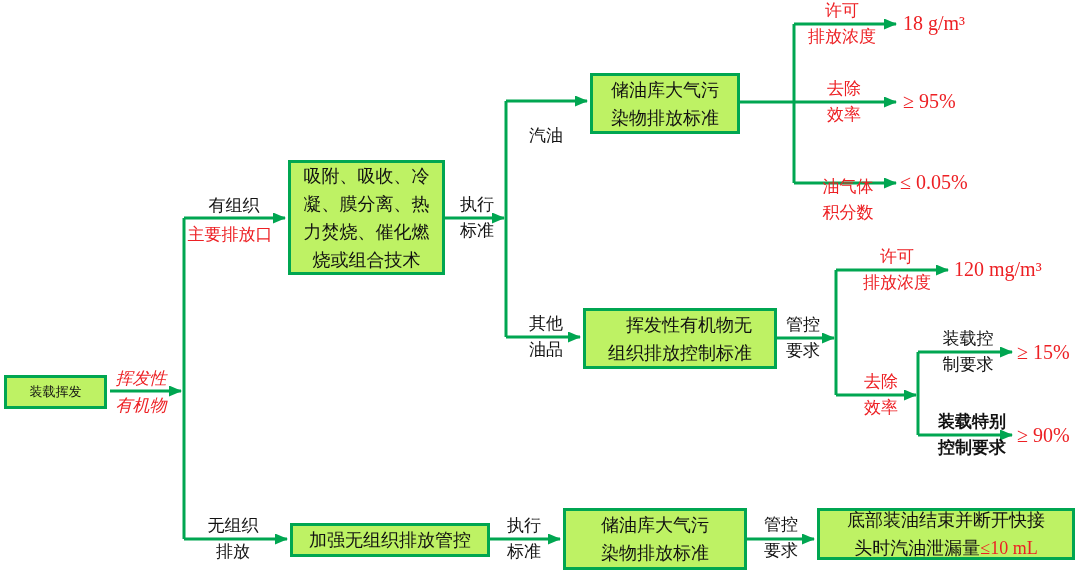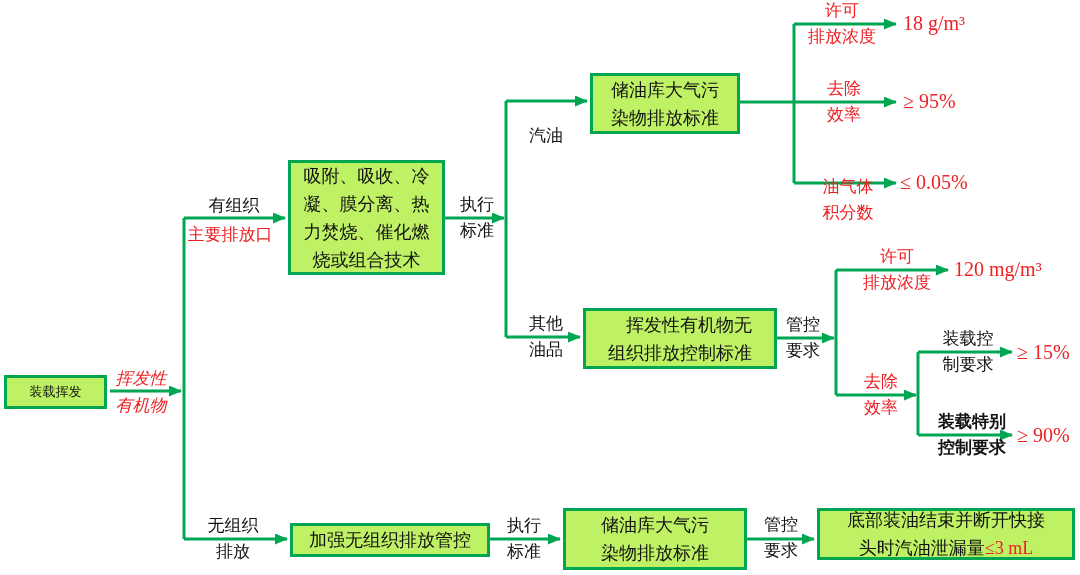--- a/index.html
+++ b/index.html
@@ -90,21 +90,21 @@
   <div class="box" style="left:583px;top:308px;width:194px;height:61px;text-align:right;">挥发性有机物无
 组织排放控制标准</div>
 
   <div class="box" style="left:290px;top:523px;width:200px;height:34px;">加强无组织排放管控</div>
 
   <div class="box" style="left:563px;top:508px;width:184px;height:62px;">储油库大气污
 染物排放标准</div>
 
   <div class="box" style="left:817px;top:508px;width:258px;height:52px;">
     <div>底部装油结束并断开快接</div>
-    <div><span>头时汽油泄漏量</span><span class="red">≤3 mL</span></div>
+    <div><span>头时汽油泄漏量</span><span class="red">≤10 mL</span></div>
   </div>
 
   <div class="lbl red" style="left:111px;top:365px;width:60px;line-height:27px;font-style:italic;">挥发性
 有机物</div>
 
   <div class="lbl" style="left:196px;top:193px;width:76px;">有组织</div>
 
   <div class="lbl red" style="left:184px;top:222px;width:92px;">主要排放口</div>
 
   <div class="lbl" style="left:199px;top:513px;width:68px;">无组织

